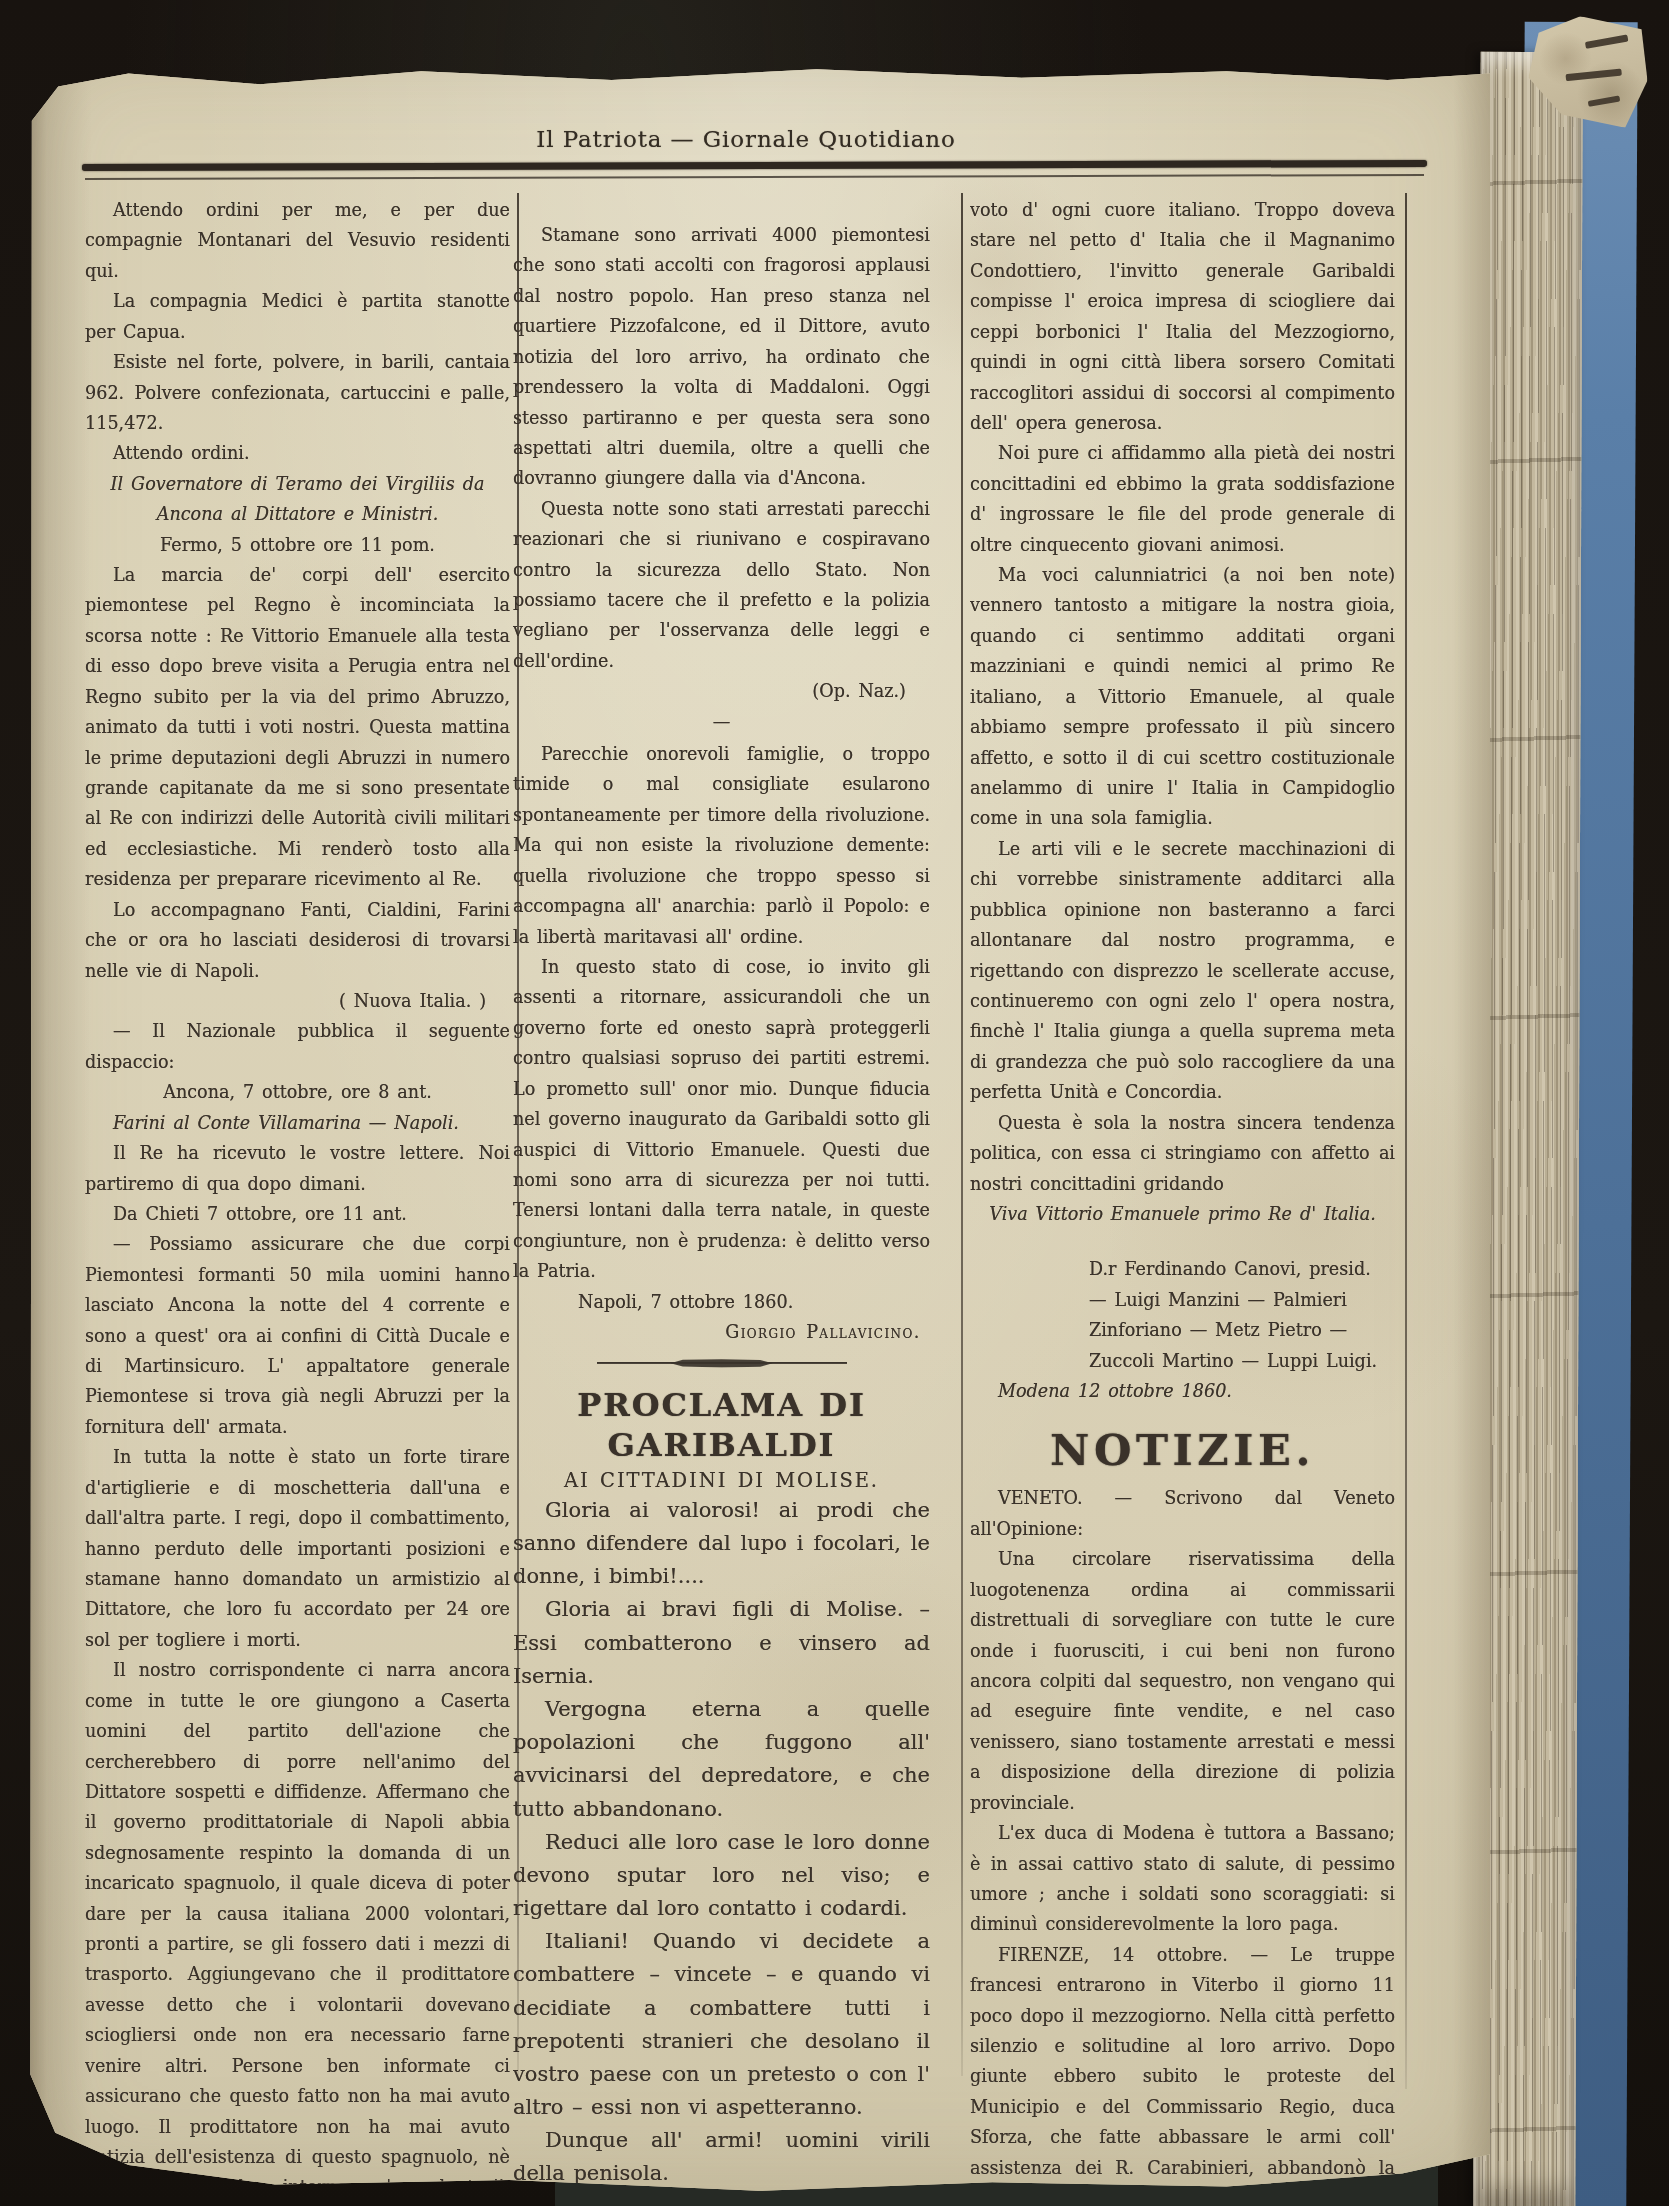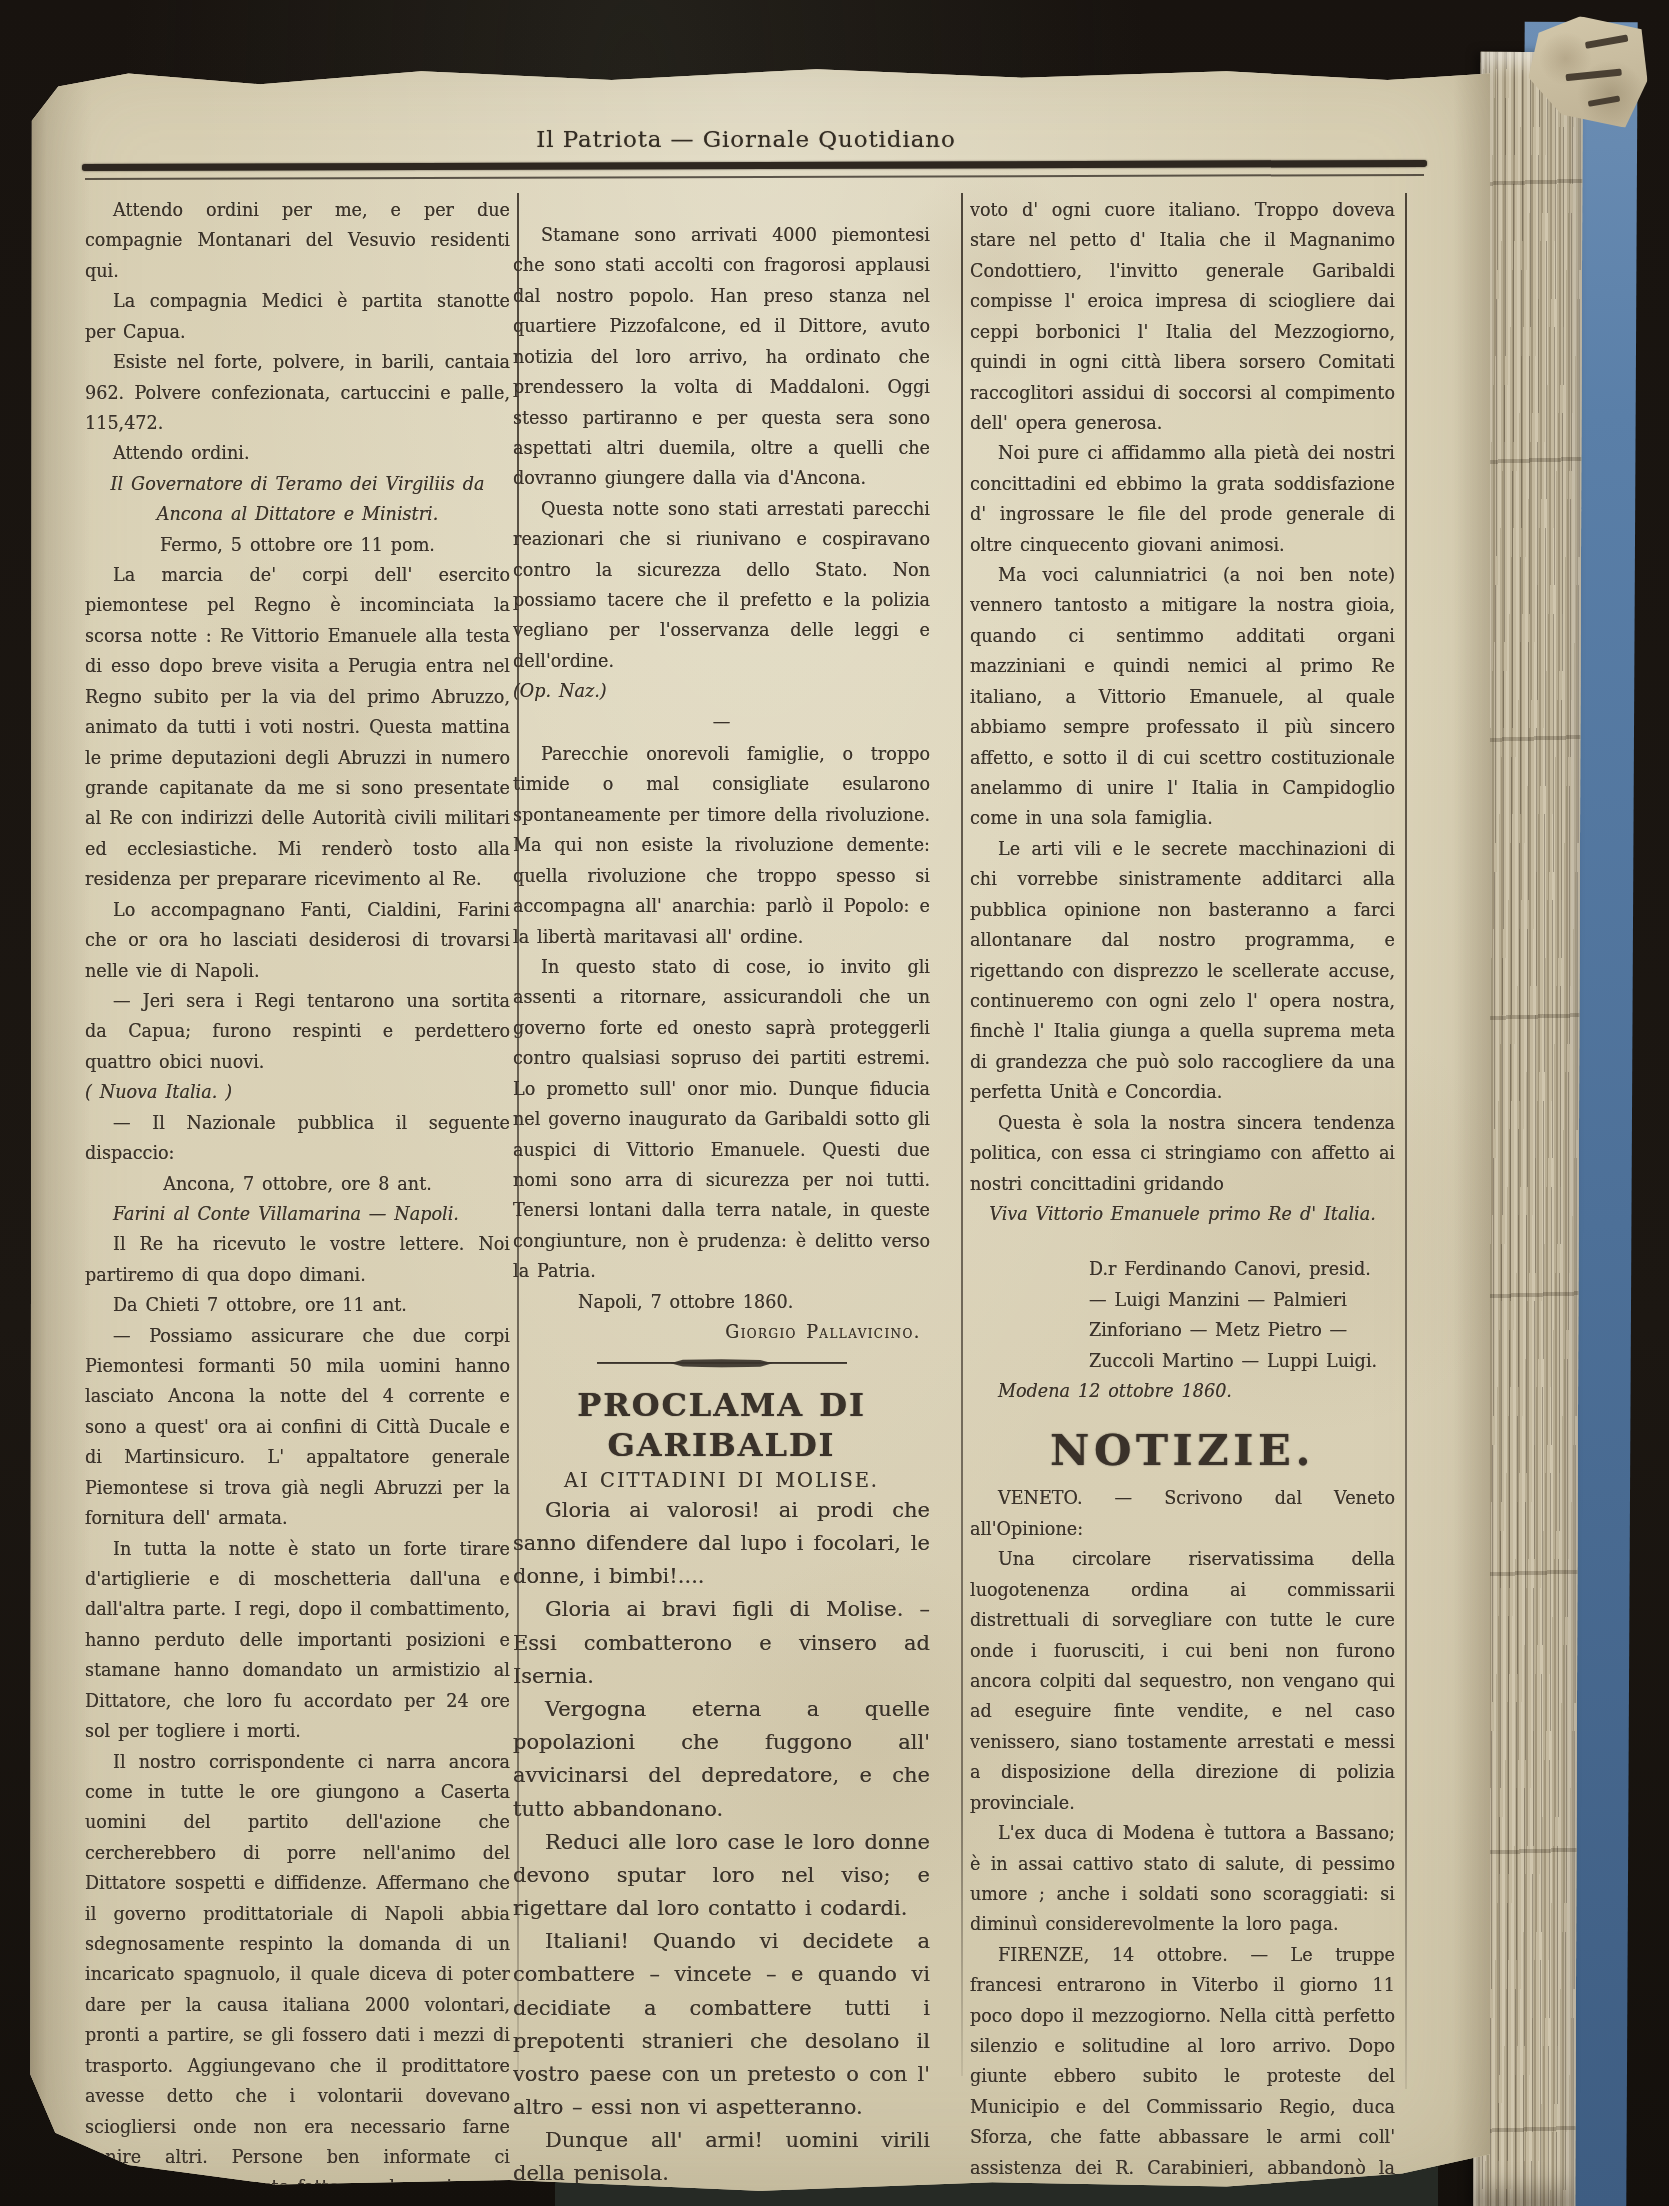--- a/index.html
+++ b/index.html
@@ -100,21 +100,21 @@
   .col.c1{left:59px;width:425px;}
   .col.c2{left:487px;width:417px;margin-top:25px;}
   .col.c3{left:944px;width:425px;}
   
   .blk{margin:0;}
   .body{text-align:justify;text-indent:28px;}
   .body-noindent{text-align:justify;}
   .italic{font-style:italic;text-indent:28px;}
   .center{text-align:center;}
   .center-italic{text-align:center;font-style:italic;}
-  .right-italic{text-align:left;font-style:italic;padding-right:24px;}
+  .right-italic{text-align:right;padding-right:24px;}
   .right-smallcaps{text-align:right;font-variant:small-caps;letter-spacing:1.4px;padding-right:9.3px;}
   .dateline-left{text-indent:65px;}
   .dash-divider{text-align:center;line-height:1.2;margin:5.6px 0;}
   .heading-xl{font-size:32px;font-weight:bold;text-align:center;letter-spacing:1.9px;margin:15px 0 1.9px;line-height:1.25;text-shadow:0 0 1.1px rgba(51,44,35,0.8);}
   .subheading{font-size:19.5px;text-align:center;letter-spacing:1.9px;line-height:1.4;}
   .body-lg{font-size:21px;line-height:1.58;text-align:justify;text-indent:32px;word-spacing:1.9px;}
   .heading-news{font-size:43px;font-weight:bold;text-align:center;letter-spacing:4.6px;margin:20.4px 0 9.3px;line-height:1.1;text-shadow:0 0 1.4px rgba(51,44,35,0.9);}
   .sig-block{margin-left:119px;text-align:left;margin-top:25px;}
   .divider-ornate-a{width:250px;height:13px;margin:9.3px auto 1.9px;position:relative;
     background:linear-gradient(#3a332b,#3a332b) center/100% 1.9px no-repeat;}
@@ -145,21 +145,20 @@
   <div class="colrule r3"></div>
   <div class="col c1">
       <p class="blk body">Attendo ordini per me, e per due compagnie Montanari del Vesuvio residenti qui.</p>
       <p class="blk body">La compagnia Medici è partita stanotte per Capua.</p>
       <p class="blk body">Esiste nel forte, polvere, in barili, cantaia 962. Polvere confezionata, cartuccini e palle, 115,472.</p>
       <p class="blk body">Attendo ordini.</p>
       <p class="blk center-italic">Il Governatore di Teramo dei Virgiliis da Ancona al Dittatore e Ministri.</p>
       <p class="blk center">Fermo, 5 ottobre ore 11 pom.</p>
       <p class="blk body">La marcia de' corpi dell' esercito piemontese pel Regno è incominciata la scorsa notte : Re Vittorio Emanuele alla testa di esso dopo breve visita a Perugia entra nel Regno subito per la via del primo Abruzzo, animato da tutti i voti nostri. Questa mattina le prime deputazioni degli Abruzzi in numero grande capitanate da me si sono presentate al Re con indirizzi delle Autorità civili militari ed ecclesiastiche. Mi renderò tosto alla residenza per preparare ricevimento al Re.</p>
       <p class="blk body">Lo accompagnano Fanti, Cialdini, Farini che or ora ho lasciati desiderosi di trovarsi nelle vie di Napoli.</p>
-      <p class="blk body">— Jeri sera i Regi tentarono una sortita da Capua; furono respinti e perdettero quattro obici nuovi.</p>
       <p class="blk right-italic">( Nuova Italia. )</p>
       <p class="blk body">— Il Nazionale pubblica il seguente dispaccio:</p>
       <p class="blk center">Ancona, 7 ottobre, ore 8 ant.</p>
       <p class="blk italic">Farini al Conte Villamarina — Napoli.</p>
       <p class="blk body">Il Re ha ricevuto le vostre lettere. Noi partiremo di qua dopo dimani.</p>
       <p class="blk body">Da Chieti 7 ottobre, ore 11 ant.</p>
       <p class="blk body">— Possiamo assicurare che due corpi Piemontesi formanti 50 mila uomini hanno lasciato Ancona la notte del 4 corrente e sono a quest' ora ai confini di Città Ducale e di Martinsicuro. L' appaltatore generale Piemontese si trova già negli Abruzzi per la fornitura dell' armata.</p>
       <p class="blk body">In tutta la notte è stato un forte tirare d'artiglierie e di moschetteria dall'una e dall'altra parte. I regi, dopo il combattimento, hanno perduto delle importanti posizioni e stamane hanno domandato un armistizio al Dittatore, che loro fu accordato per 24 ore sol per togliere i morti.</p>
       <p class="blk body">Il nostro corrispondente ci narra ancora come in tutte le ore giungono a Caserta uomini del partito dell'azione che cercherebbero di porre nell'animo del Dittatore sospetti e diffidenze. Affermano che il governo prodittatoriale di Napoli abbia sdegnosamente respinto la domanda di un incaricato spagnuolo, il quale diceva di poter dare per la causa italiana 2000 volontari, pronti a partire, se gli fossero dati i mezzi di trasporto. Aggiungevano che il prodittatore avesse detto che i volontarii dovevano sciogliersi onde non era necessario farne venire altri. Persone ben informate ci assicurano che questo fatto non ha mai avuto luogo. Il prodittatore non ha mai avuto notizia dell'esistenza di questo spagnuolo, nè profferita parola intorno a' volontarii. Sarebbe bene che tutte queste vulgari malizie si ponessero da banda, e non cercare nuove cagioni di discordie.</p>
     </div>

